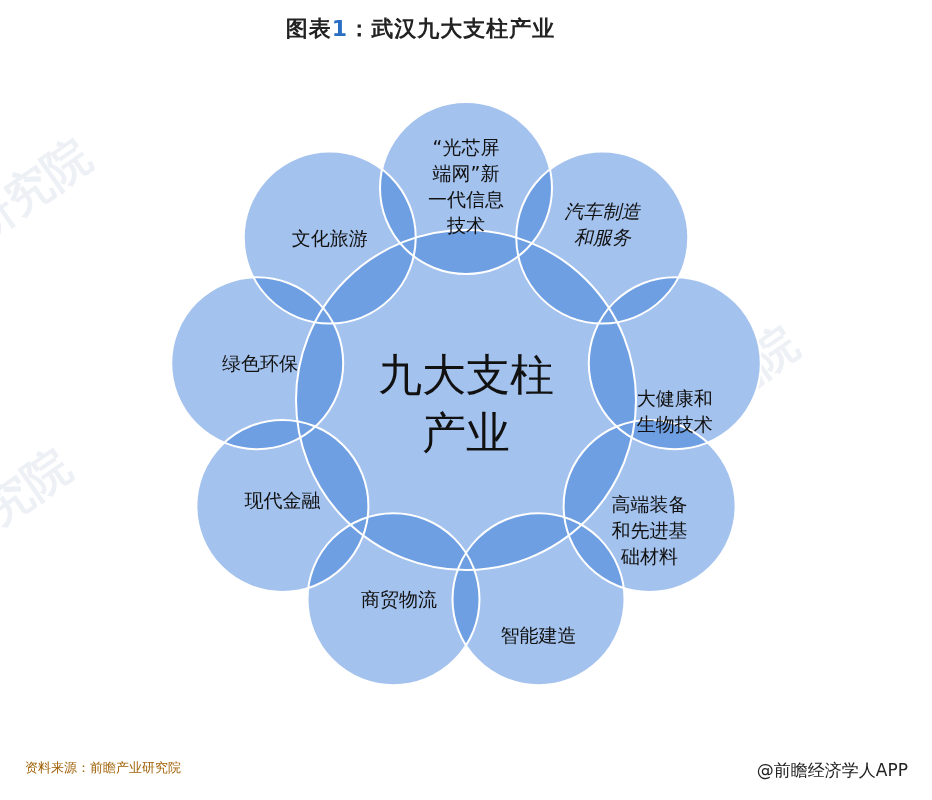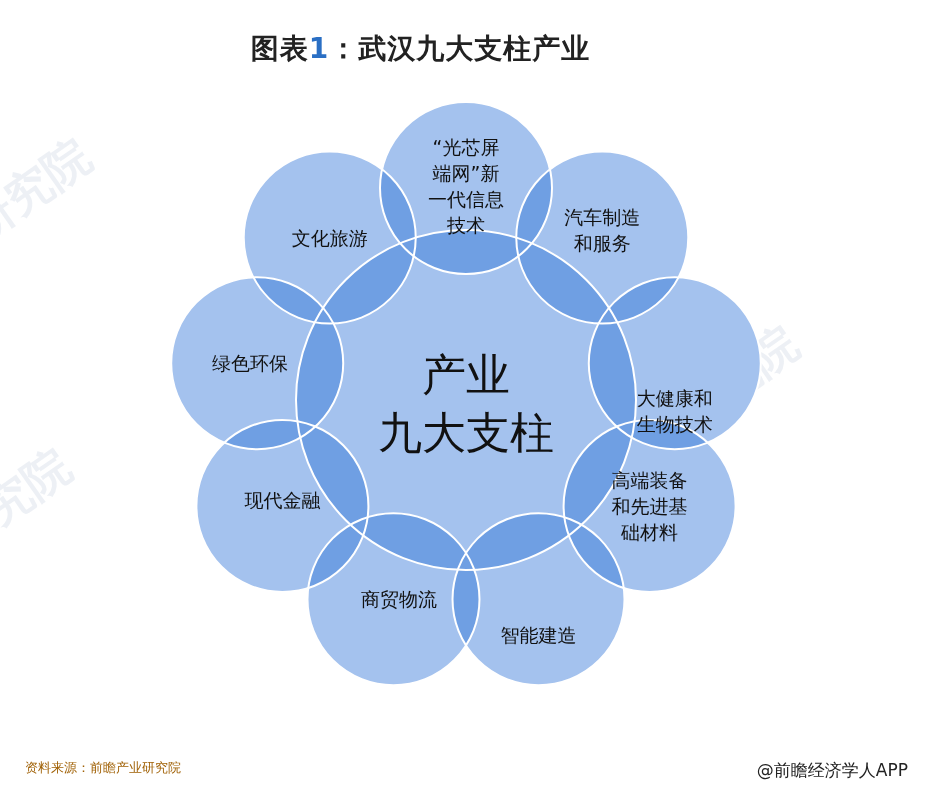--- a/index.html
+++ b/index.html
@@ -1,19 +1,19 @@
 <!DOCTYPE html>
 <html><head>
 <meta charset="utf-8">
 <style>
   html, body { margin:0; padding:0; background:#ffffff; }
   body { width:932px; height:800px; position:relative; overflow:hidden;
          font-family:"DejaVu Sans","Liberation Sans",sans-serif; color:#1a1a1a; }
-  .title { position:absolute; left:0; top:30px; width:841px; text-align:center;
-           font-size:28px; font-weight:bold; color:#222; letter-spacing:1px; }
+  .title { position:absolute; left:0; top:14px; width:841px; text-align:center;
+           font-size:22px; font-weight:bold; color:#222; letter-spacing:1px; }
   .title .num { color:#2a6fc4; }
   .diagram { position:absolute; left:0; top:0; width:932px; height:800px; }
   .label { position:absolute; display:flex; align-items:flex-end; justify-content:center;
            text-align:center; font-size:19px; line-height:26px; color:#111;
            transform:translate(-50%,-50%); }
   .center-label { position:absolute; transform:translate(-50%,-50%); text-align:center;
            font-size:44px; line-height:58px; color:#111; width:260px; }
   .watermark { position:absolute; color:#e9edf3; font-size:46px; font-weight:bold;
            transform:rotate(-35deg); opacity:0.8; white-space:nowrap; }
   .footer-left { position:absolute; left:25px; top:759px; font-size:13px; color:#a16207; }
@@ -109,33 +109,33 @@
 
 <div id="labels">
     <div class="label" style="left: 466px; top: 186px; width: 120px;">
       <div>
         <div>“光芯屏</div>
         <div>端网”新</div>
         <div>一代信息</div>
         <div>技术</div>
       </div>
     </div>
-    <div class="label" style="left: 602.271px; top: 230px; width: 120px;">
+    <div class="label" style="left: 602.271px; top: 224px; width: 120px; font-style: italic;">
       <div>
         <div>汽车制造</div>
         <div>和服务</div>
       </div>
     </div>
     <div class="label" style="left: 674.779px; top: 363.187px; width: 120px; margin-top: 48px;">
       <div>
         <div>大健康和</div>
         <div>生物技术</div>
       </div>
     </div>
-    <div class="label" style="left: 649.597px; top: 506px; width: 120px;">
+    <div class="label" style="left: 649.597px; top: 530px; width: 120px;">
       <div>
         <div>高端装备</div>
         <div>和先进基</div>
         <div>础材料</div>
       </div>
     </div>
     <div class="label" style="left: 538.508px; top: 599.215px; width: 120px; margin-top: 36px;">
       <div>
         <div>智能建造</div>
       </div>
@@ -143,31 +143,31 @@
     <div class="label" style="left: 399px; top: 599.215px; width: 120px;">
       <div>
         <div>商贸物流</div>
       </div>
     </div>
     <div class="label" style="left: 282.403px; top: 484px; width: 120px; margin-top: 16px;">
       <div>
         <div>现代金融</div>
       </div>
     </div>
-    <div class="label" style="left: 250px; top: 363.187px; width: 120px;">
+    <div class="label" style="left: 260px; top: 363.187px; width: 120px;">
       <div>
         <div>绿色环保</div>
       </div>
     </div>
     <div class="label" style="left: 329.729px; top: 237.599px; width: 120px;">
       <div>
         <div>文化旅游</div>
       </div>
     </div>
   </div>
 
 <div class="center-label" style="left:466px; top:404px;">
+  <div>九大支柱</div>
   <div>产业</div>
-  <div>九大支柱</div>
 </div>
 
 <div class="footer-left">资料来源：前瞻产业研究院</div>
 <div class="footer-right">@前瞻经济学人APP</div>
 
 </body></html>

